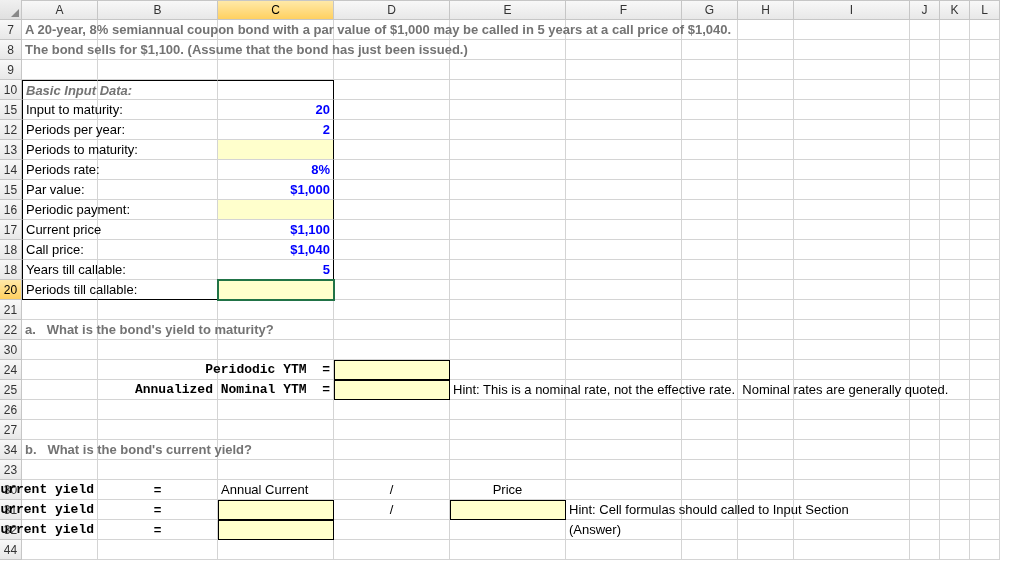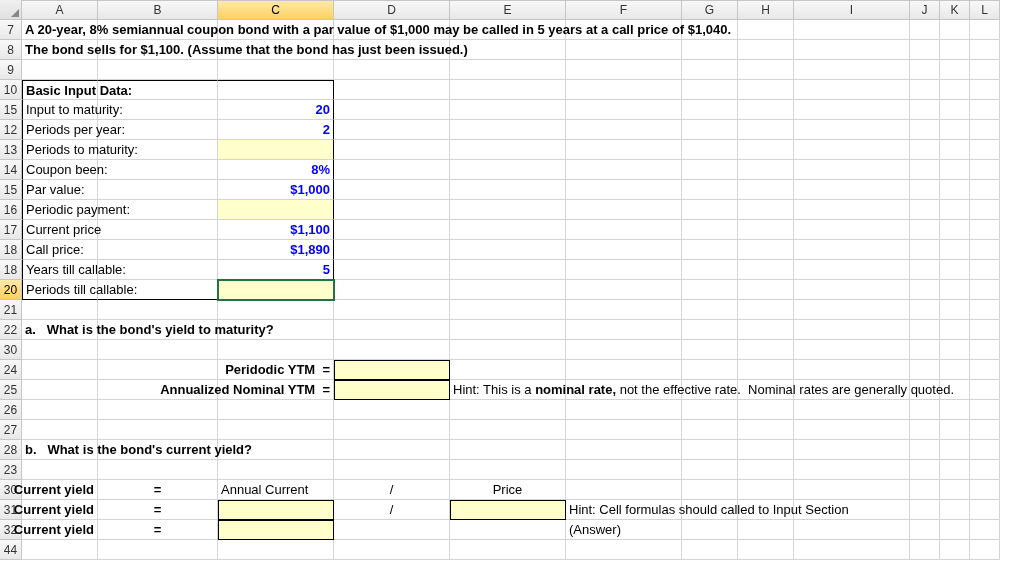--- a/index.html
+++ b/index.html
@@ -50,37 +50,37 @@
     border-bottom: 1px solid #d4d4d4;
     display: flex;
     align-items: center;
     padding: 0 3px;
     background: #fff;
     white-space: nowrap;
     overflow: visible;
     font-size: 13px;
     position: relative;
   }
-  .cell.r { justify-content: flex-end; text-align: right; }
-  .cell.blue { color: #000000; font-weight: bold; }
+  .cell.r { justify-content: flex-end; text-align: right; font-family: Liberation Mono, monospace; }
+  .cell.blue { color: #737373; font-weight: bold; }
   .cell.blueval { color: #0000ff; font-weight: bold; justify-content: flex-end; }
   .cell.yellow { background: #ffffcc; }
   .cell.bold { font-weight: bold; }
   .cell.bL { border-left: 1.5px solid #000; }
   .cell.bR { border-right: 1.5px solid #000; }
-  .cell.bT { border-top: 1.5px solid #000; }
+  .cell.bT { border-top: 1.5px solid #000; font-style: italic; }
   .cell.bB { border-bottom: 1.5px solid #000; }
   .cell.sel {
     outline: 2px solid #217346;
     outline-offset: -1px;
     z-index: 5;
   }
   .overflow { position: absolute; left: 3px; white-space: nowrap; z-index: 2; }
   .overflow.rAlign { right: 3px; left: auto; }
-  .cell b { font-weight: bold; margin-top: 36px; }
+  .cell b { font-weight: normal; margin-top: 36px; }
 </style>
 </head>
 <body>
 
 <div class="sheet">
 
   <div class="hdr corner"></div>
   <div class="hdr col">A</div>
   <div class="hdr col">B</div>
   <div class="hdr col sel">C</div>
@@ -199,21 +199,21 @@
   <div class="cell"></div>
   <div class="cell"></div>
   <div class="cell"></div>
   <div class="cell"></div>
   <div class="cell"></div>
   <div class="cell"></div>
   <div class="cell"></div>
 
   <div class="hdr row">14</div>
   <div class="cell bL">
-      <span class="overflow">Coupon been:</span>
+      <span class="overflow">Periods rate:</span>
     </div>
   <div class="cell"></div>
   <div class="cell blueval bR">8%</div>
   <div class="cell"></div>
   <div class="cell"></div>
   <div class="cell"></div>
   <div class="cell"></div>
   <div class="cell"></div>
   <div class="cell"></div>
   <div class="cell"></div>
@@ -266,21 +266,21 @@
   <div class="cell"></div>
   <div class="cell"></div>
   <div class="cell"></div>
   <div class="cell"></div>
 
   <div class="hdr row">18</div>
   <div class="cell bL">
       <span class="overflow">Call price:</span>
     </div>
   <div class="cell"></div>
-  <div class="cell blueval bR">$1,890</div>
+  <div class="cell blueval bR">$1,040</div>
   <div class="cell"></div>
   <div class="cell"></div>
   <div class="cell"></div>
   <div class="cell"></div>
   <div class="cell"></div>
   <div class="cell"></div>
   <div class="cell"></div>
   <div class="cell"></div>
   <div class="cell"></div>
 
@@ -415,21 +415,21 @@
   <div class="cell"></div>
   <div class="cell"></div>
   <div class="cell"></div>
   <div class="cell"></div>
   <div class="cell"></div>
   <div class="cell"></div>
   <div class="cell"></div>
   <div class="cell"></div>
   <div class="cell"></div>
 
-  <div class="hdr row">28</div>
+  <div class="hdr row">34</div>
   <div class="cell blue">
       <span class="overflow">b.&nbsp;&nbsp;&nbsp;What is the bond's current yield?</span>
     </div>
   <div class="cell"></div>
   <div class="cell"></div>
   <div class="cell"></div>
   <div class="cell"></div>
   <div class="cell"></div>
   <div class="cell"></div>
   <div class="cell"></div>

